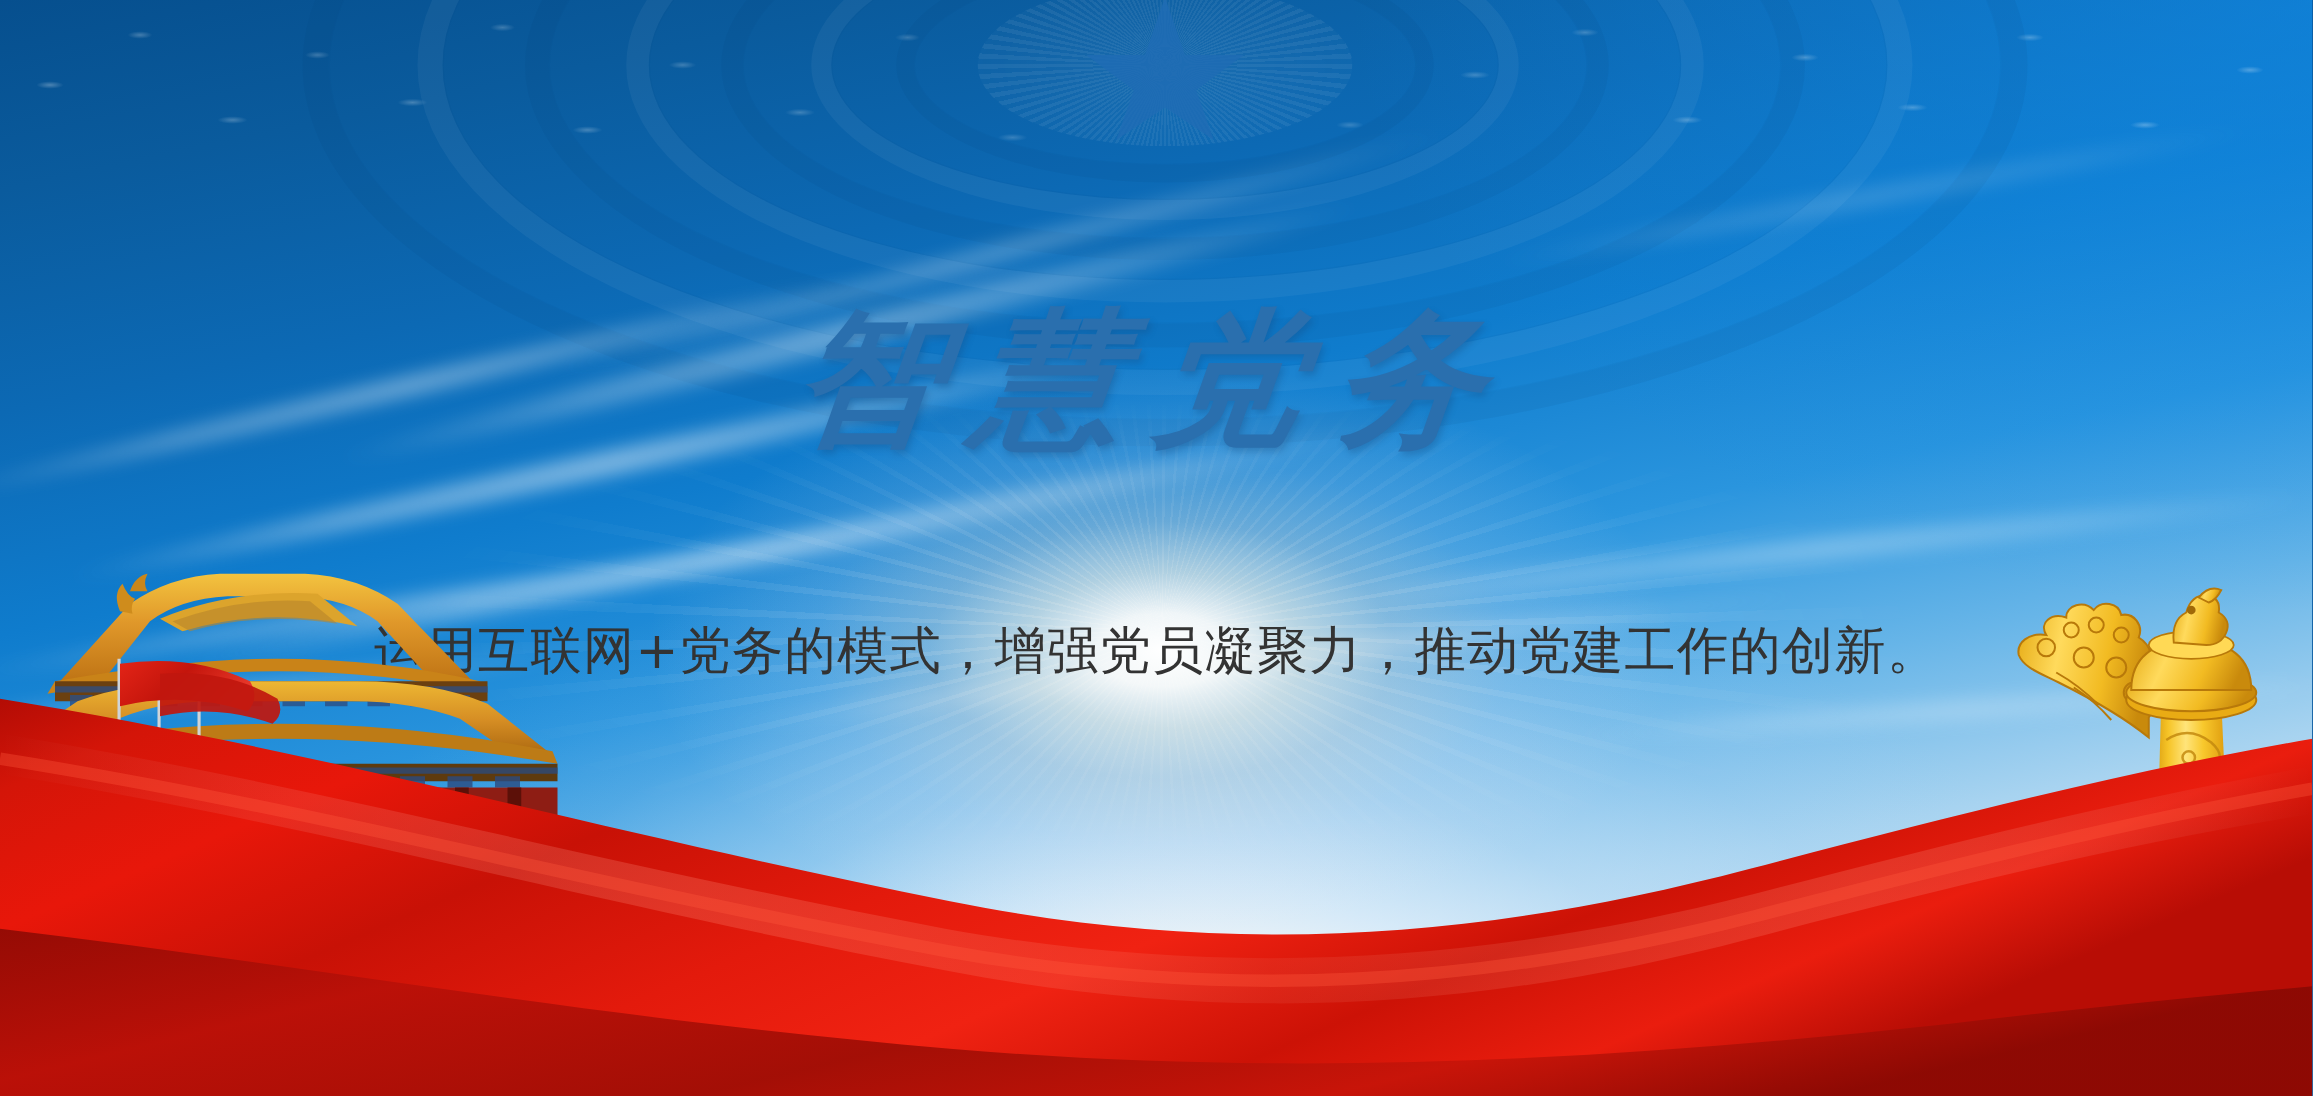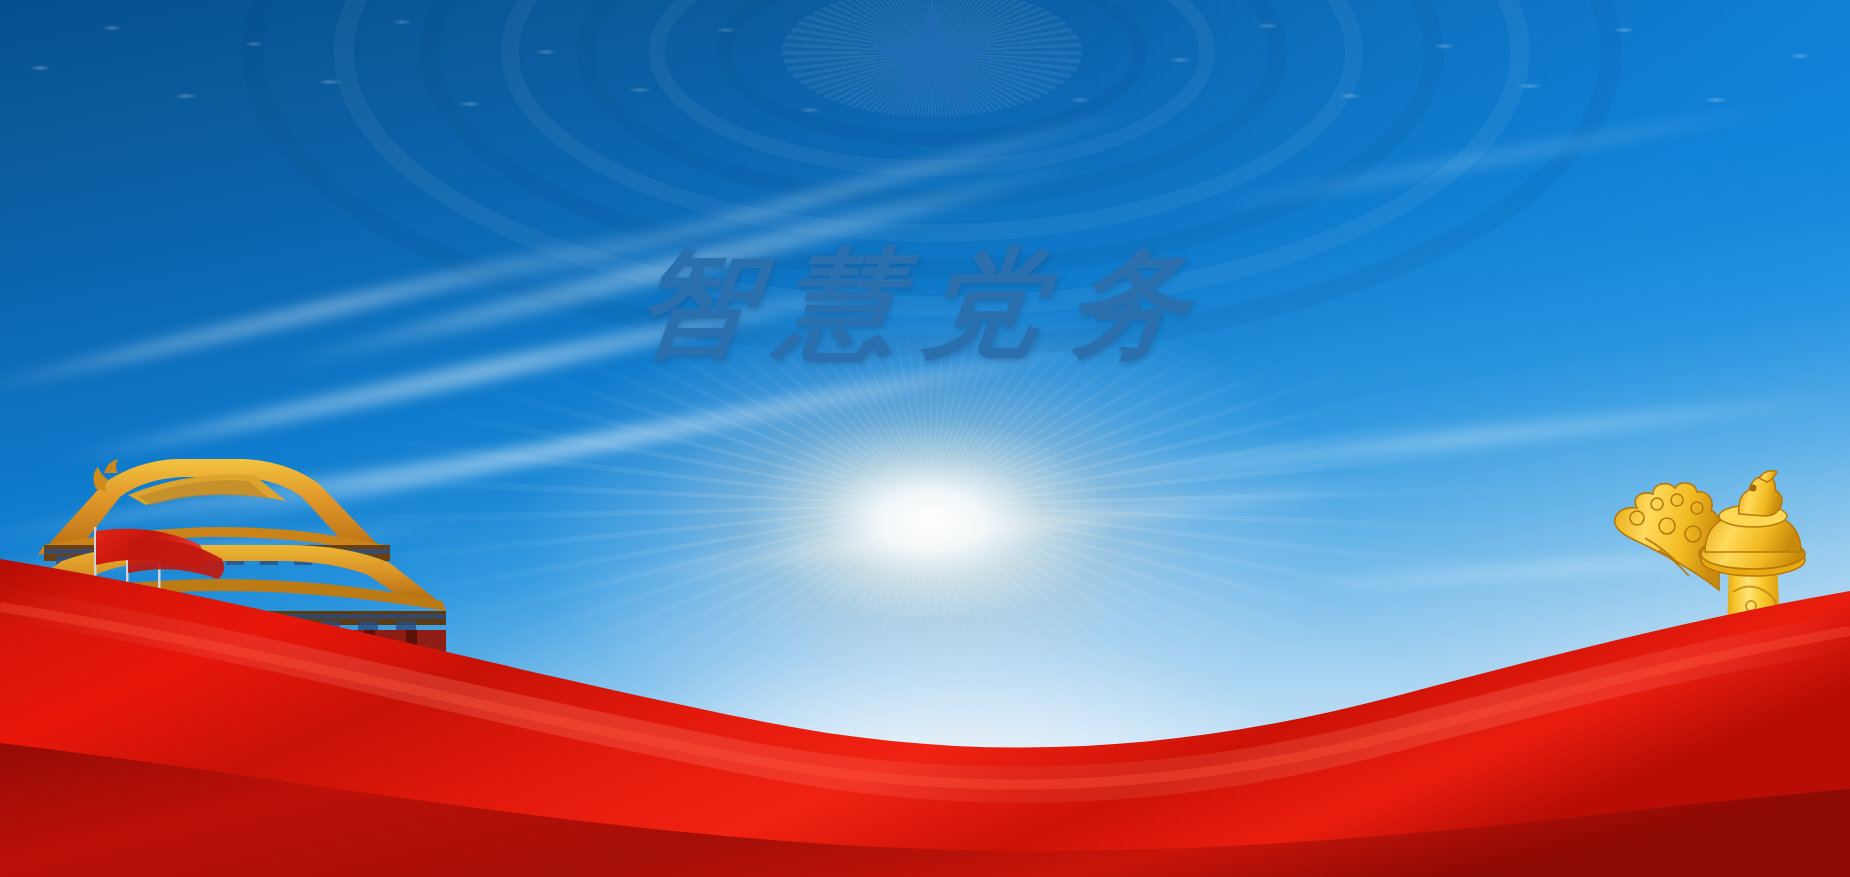--- a/index.html
+++ b/index.html
@@ -248,20 +248,21 @@
     <div class="streak" style="left:1180px; top:150px; width:640px; height:14px; transform:rotate(-10deg); opacity:.22;"></div>
     <div class="streak" style="left:1050px; top:430px; width:820px; height:18px; transform:rotate(-6deg); opacity:.38;"></div>
     <div class="streak" style="left:1250px; top:560px; width:640px; height:16px; transform:rotate(-4deg); opacity:.30;"></div>
     <div class="streak" style="left:-80px; top:545px; width:560px; height:12px; transform:rotate(-6deg); opacity:.35;"></div>
   </div>
 
   <div class="sunray"></div>
   <div class="sunglow"></div>
 
   <div class="title">智慧党务</div>
+  <div class="subtitle">运用互联网+党务的模式，增强党员凝聚力，推动党建工作的创新。</div>
 
   <div class="gate">
     <svg viewBox="0 0 470 330" xmlns="http://www.w3.org/2000/svg">
       <defs>
         <linearGradient id="goldRoof" x1="0" y1="0" x2="0" y2="1">
           <stop offset="0%" stop-color="#f3c33f"></stop>
           <stop offset="45%" stop-color="#e0982a"></stop>
           <stop offset="100%" stop-color="#bf7415"></stop>
         </linearGradient>
         <linearGradient id="goldRoof2" x1="0" y1="0" x2="0" y2="1">

